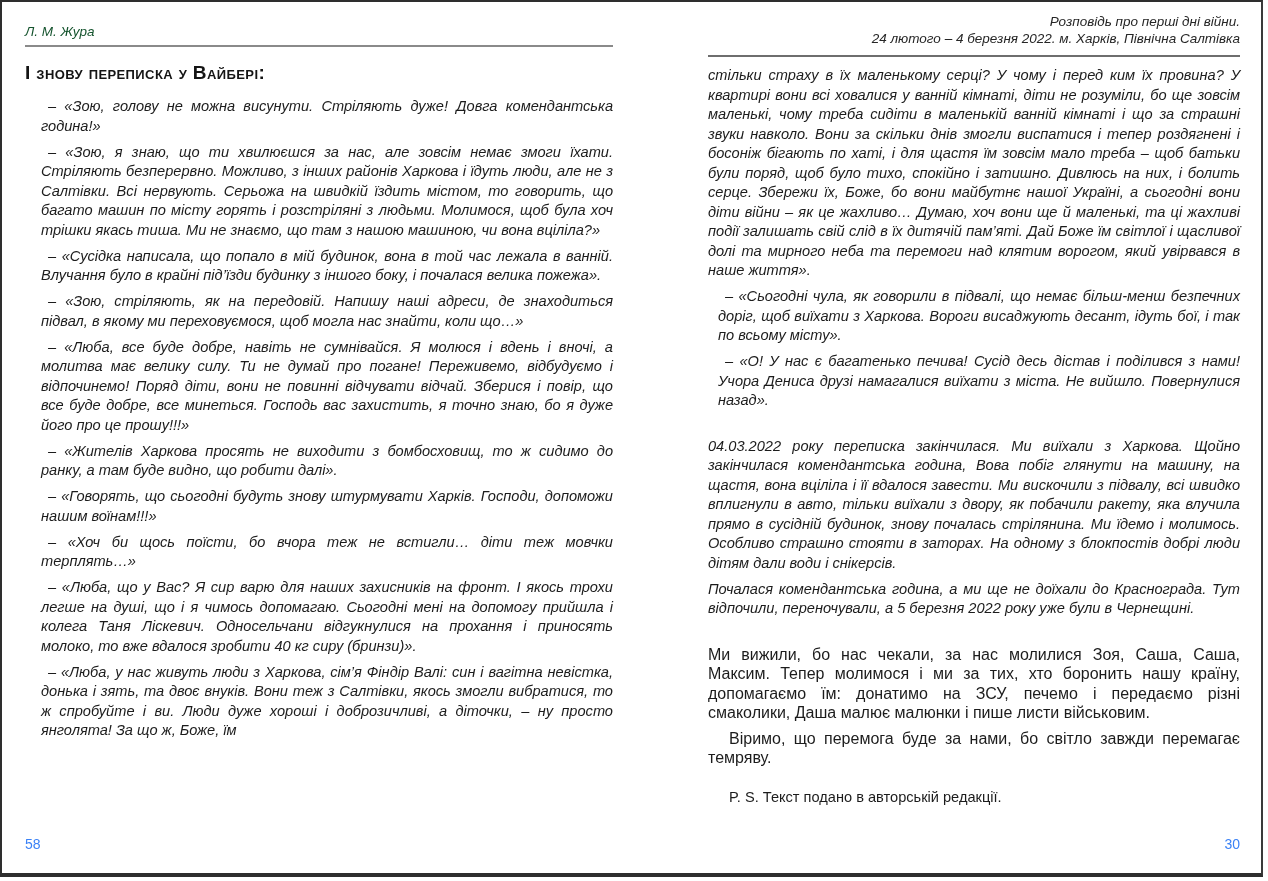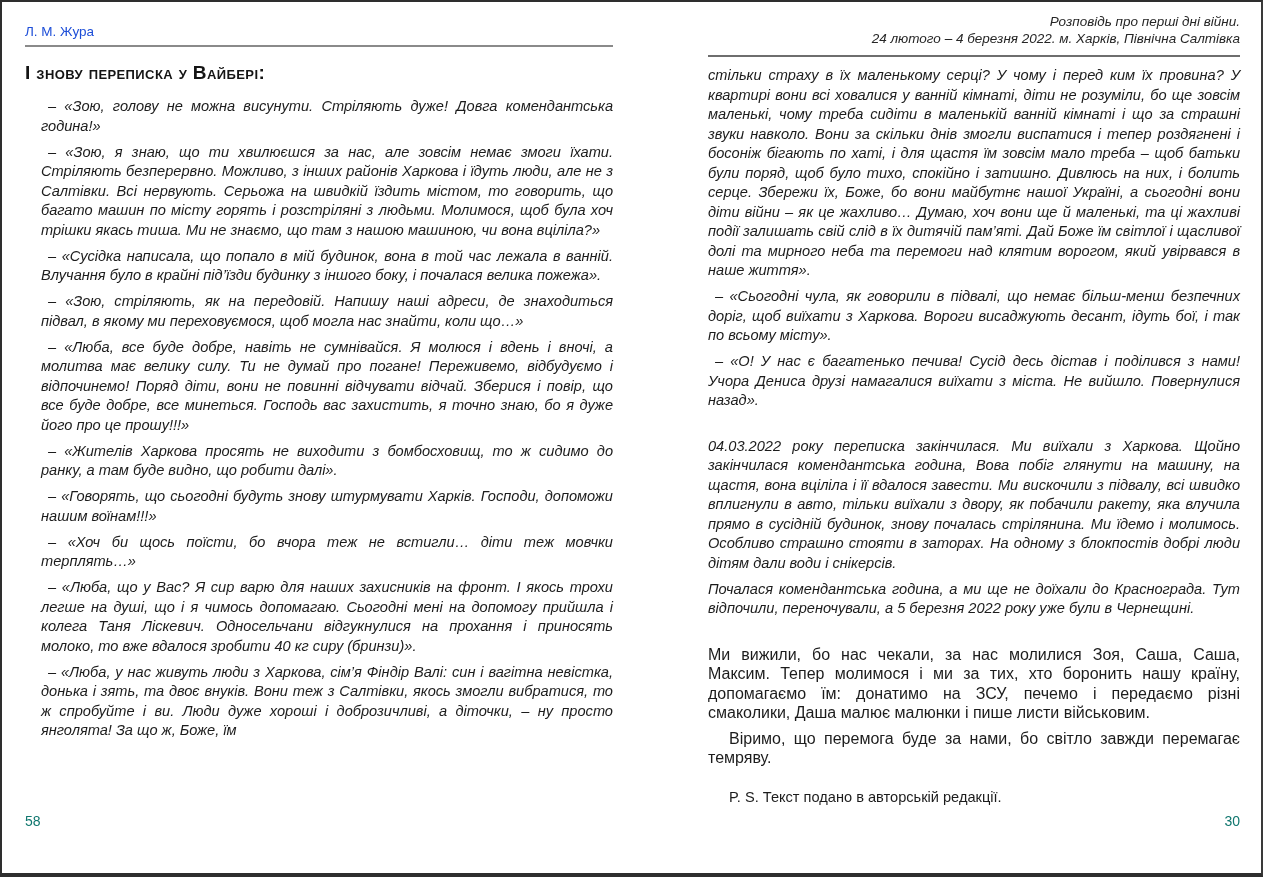--- a/index.html
+++ b/index.html
@@ -30,22 +30,23 @@
   }
 
   
   .page-left {
     position: absolute;
     left: 25px;
     top: 24px;
     width: 588px;
   }
   .running-header-left {
+    font-style: italic;
     font-size: 13.5px;
-    color: #1d4ed8;
+    color: #14532d;
     padding-bottom: 6px;
     border-bottom: 2px solid #8a8a8a;
   }
   .chapter-title {
     margin-top: 15px;
     font-weight: bold;
     font-variant: small-caps;
     font-size: 19px;
     letter-spacing: 0.4px;
     color: #141414;
@@ -80,21 +81,21 @@
     padding-bottom: 8px;
     border-bottom: 2px solid #6e6e6e;
   }
   p.cont {
     margin: 9px 0 0 0;
     font-style: italic;
     font-size: 14.6px;
     line-height: 19.5px;
     text-align: justify;
   }
-  .page-right p.quote { margin-left: 0; }
+  .page-right p.quote { margin-left: 10px; }
   p.narr {
     margin: 6.5px 0 0 0;
     font-style: italic;
     font-size: 14.6px;
     line-height: 19.5px;
     text-align: justify;
   }
   p.plain {
     margin: 6px 0 0 0;
     font-style: normal;
@@ -109,23 +110,23 @@
     font-size: 14.6px;
     line-height: 19.5px;
     text-indent: 21px;
   }
   .gap-lg { height: 26px; }
   .gap-md { height: 20px; }
 
   
   .page-number {
     position: absolute;
-    top: 813px;
+    top: 836px;
     font-size: 14px;
-    color: #0f766e;
+    color: #3b82f6;
   }
   .page-number.left-no { left: 25px; }
   .page-number.right-no { left: 1200px; width: 40px; text-align: right; }
 </style>
 </head>
 <body>
 
 <div class="scan-frame"></div>
 
 <div class="page-left">

